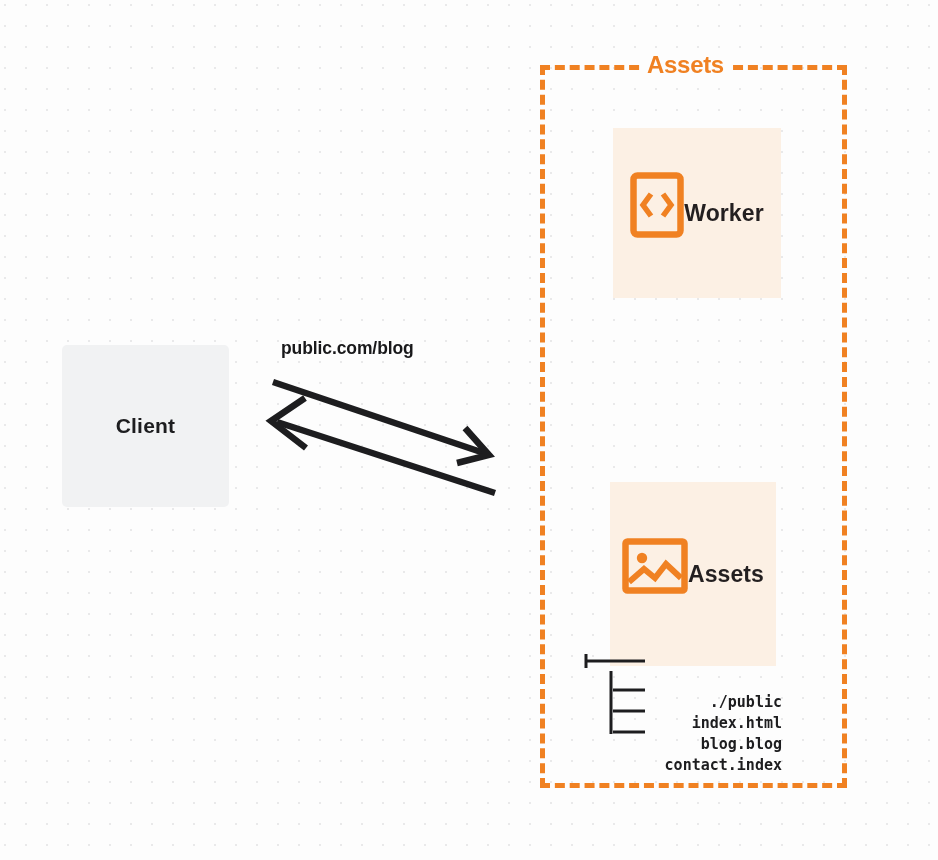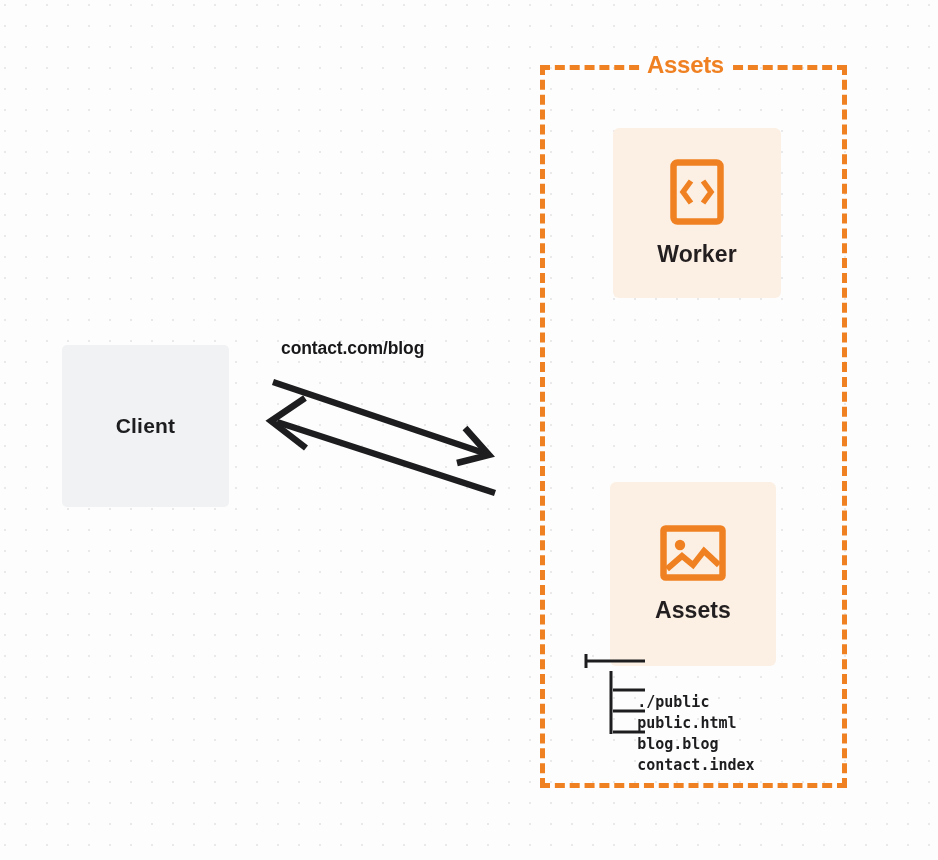--- a/index.html
+++ b/index.html
@@ -83,23 +83,22 @@
     font-weight: bold;
     color: #f08122;
     letter-spacing: -0.3px;
     line-height: 30px;
   }
 
   
   .service-card {
     position: absolute;
     background: #fcf0e4;
-    border-radius: 6px;
+    border-radius: 0;
     display: flex;
-    flex-direction: column;
     align-items: center;
     justify-content: center;
   }
   #worker-card {
     left: 613px;
     top: 128px;
     width: 168px;
     height: 170px;
   }
   #assets-card {
@@ -127,39 +126,39 @@
     width: 200px;
     font-family: "DejaVu Sans Mono", monospace;
     font-size: 15px;
     font-weight: bold;
     color: #1d1d1f;
   }
   #asset-tree .tree-row {
     position: relative;
     height: 21px;
     line-height: 21px;
-    text-align: left;
+    text-align: right;
     padding-right: 1px;
     white-space: pre;
   }
   #asset-tree .tree-row .fname {
     position: relative;
     z-index: 2;
   }
 </style>
 </head>
 <body>
 
 <div id="canvas">
 
   <div id="client-node">
     <span class="node-label">Client</span>
   </div>
 
-  <div id="connection-label">contact.com/blog</div>
+  <div id="connection-label">public.com/blog</div>
 
   <svg id="connection-group" viewBox="0 0 270 190" width="270" height="190">
 
     <g>
       <line x1="23" y1="57" x2="234" y2="128" stroke="#1d1d1f" stroke-width="6.5" stroke-linecap="butt"></line>
       <polyline points="215,103 239,130 207,138" fill="none" stroke="#1d1d1f" stroke-width="6.5" stroke-linecap="butt" stroke-linejoin="miter"></polyline>
     </g>
 
     <g>
       <line x1="245" y1="168" x2="27" y2="97" stroke="#1d1d1f" stroke-width="6.5" stroke-linecap="butt"></line>
@@ -198,21 +197,21 @@
         <line x1="3" y1="4" x2="3" y2="18" stroke="#1d1d1f" stroke-width="3"></line>
         <line x1="2" y1="11" x2="62" y2="11" stroke="#1d1d1f" stroke-width="3"></line>
       </svg>
       <span class="fname">./public</span>
     </div>
     <div class="tree-row">
       <svg width="200" height="21" style="position:absolute;left:0;top:0;">
         <line x1="28" y1="0" x2="28" y2="21" stroke="#1d1d1f" stroke-width="3"></line>
         <line x1="30" y1="19" x2="62" y2="19" stroke="#1d1d1f" stroke-width="3"></line>
       </svg>
-      <span class="fname">public.html</span>
+      <span class="fname">index.html</span>
     </div>
     <div class="tree-row">
       <svg width="200" height="21" style="position:absolute;left:0;top:0;">
         <line x1="28" y1="0" x2="28" y2="21" stroke="#1d1d1f" stroke-width="3"></line>
         <line x1="30" y1="19" x2="62" y2="19" stroke="#1d1d1f" stroke-width="3"></line>
       </svg>
       <span class="fname">blog.blog</span>
     </div>
     <div class="tree-row">
       <svg width="200" height="21" style="position:absolute;left:0;top:0;">

